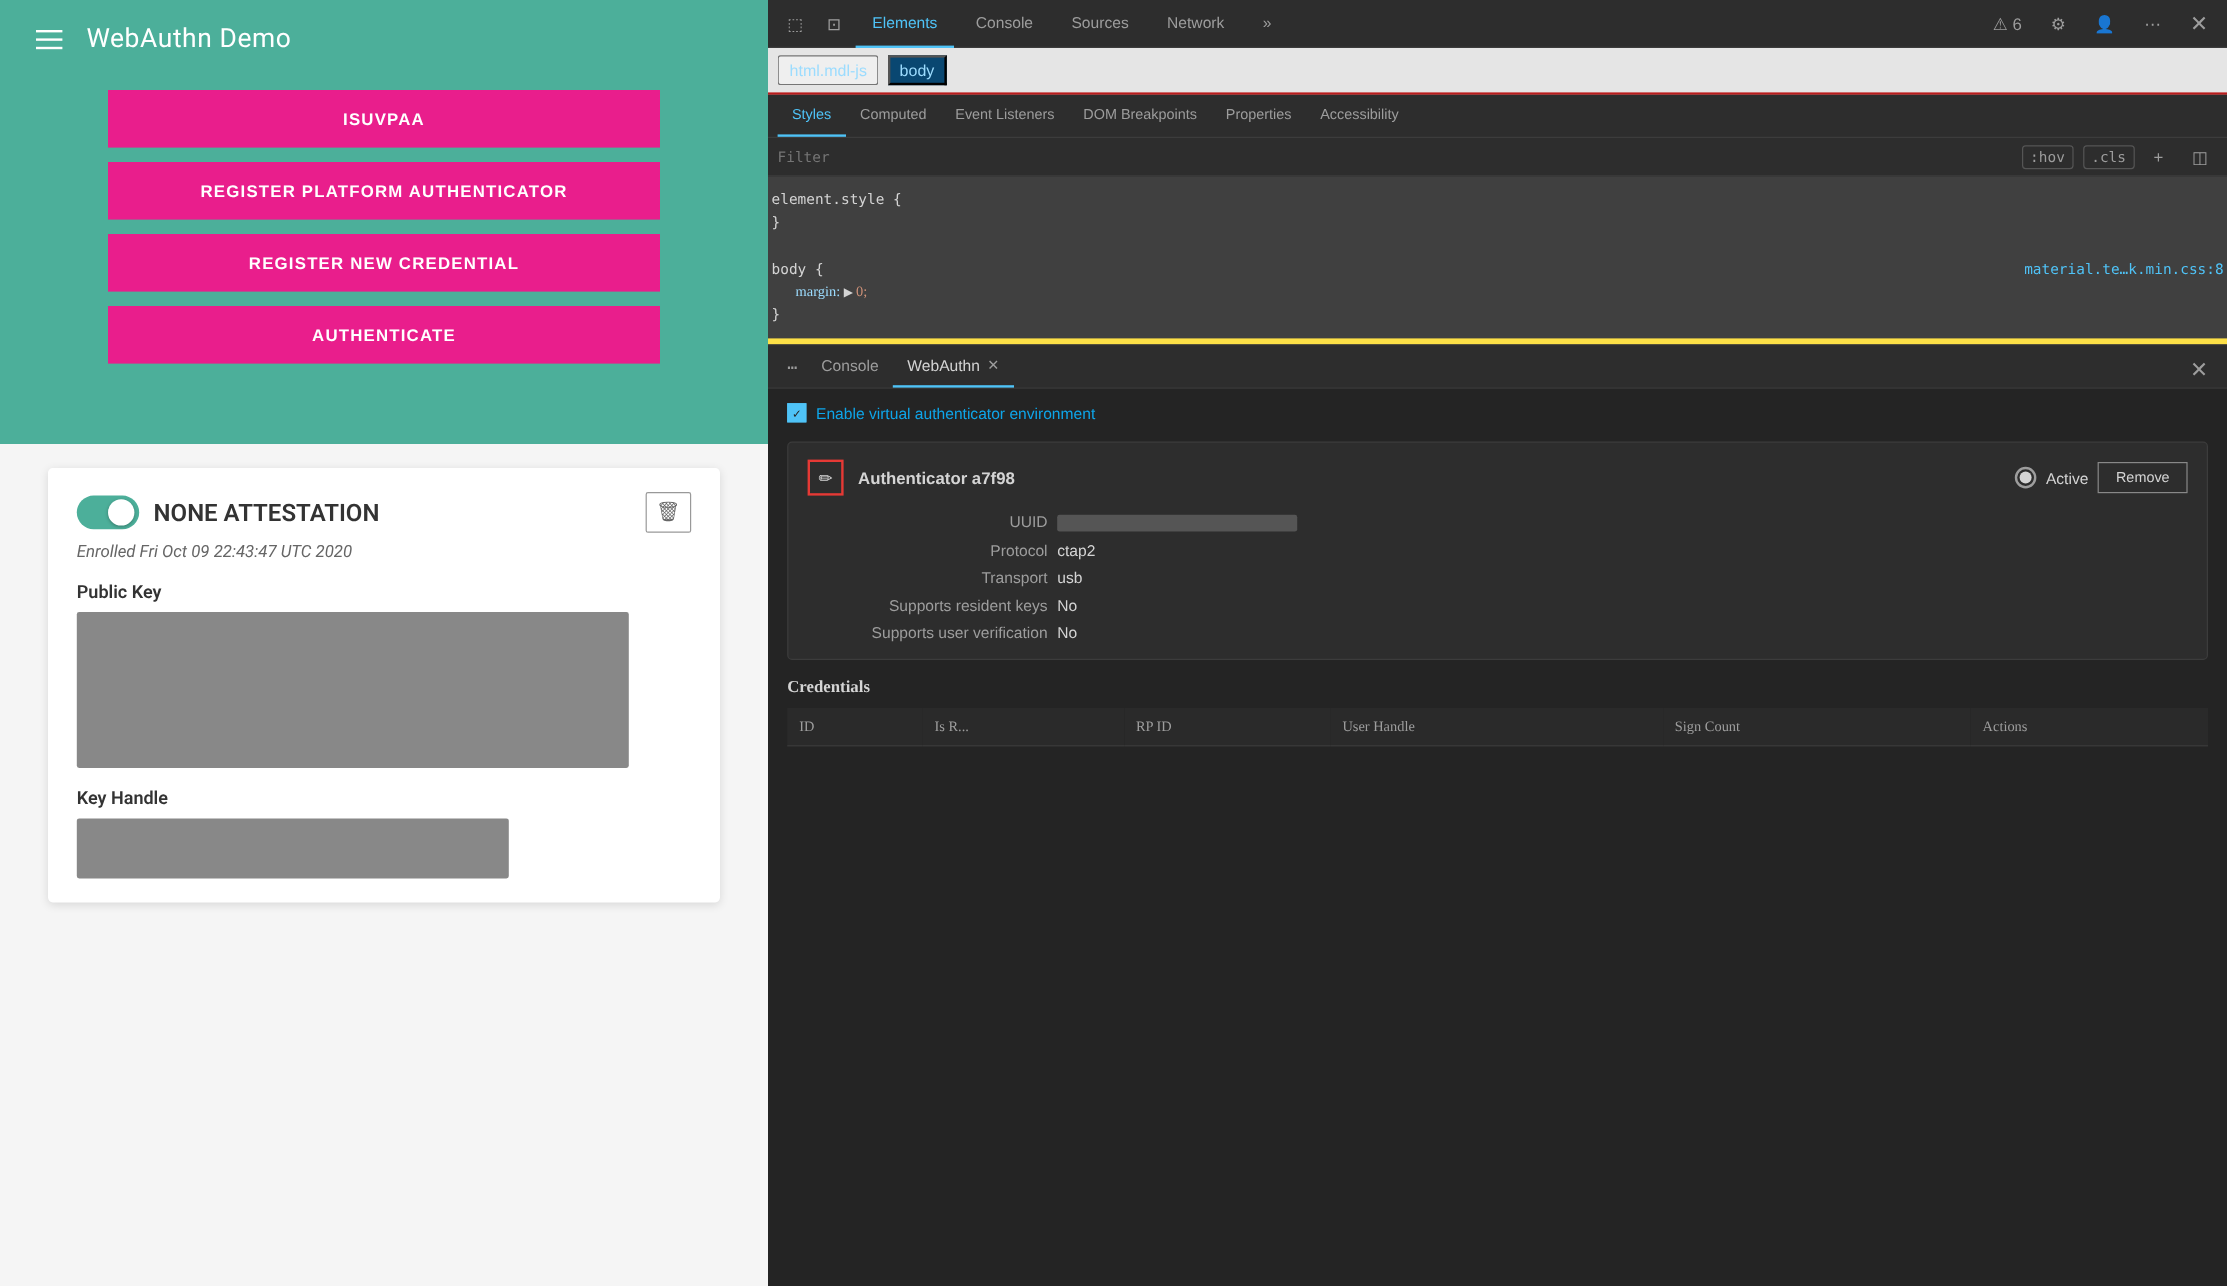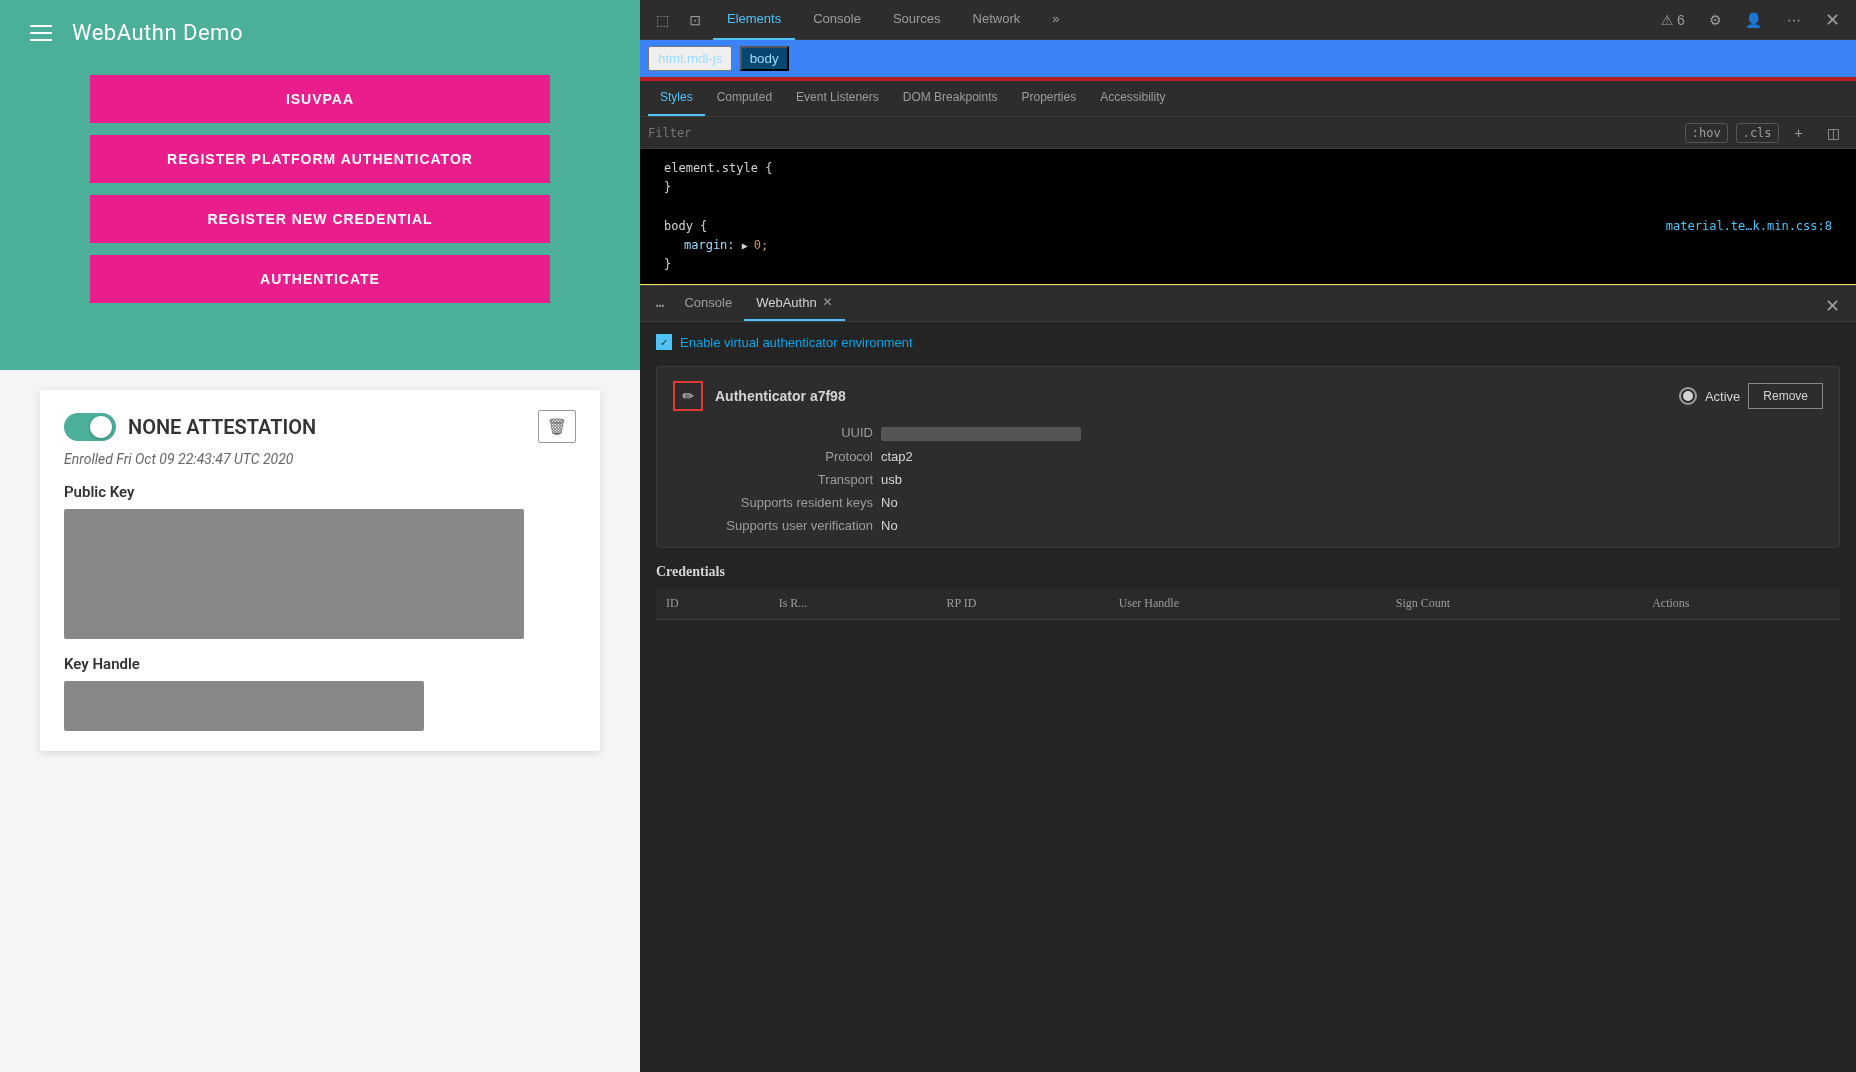--- a/index.html
+++ b/index.html
@@ -261,33 +261,33 @@
       color: #9d9d9d;
       font-size: 12px;
       cursor: pointer;
       padding: 2px 6px;
       border: 1px solid #555;
       border-radius: 3px;
     }
 
     
     .css-area {
-      padding: 10px 24px;
+      padding: 10px 3px;
       font-size: 12px;
       line-height: 1.6;
-      background: #000000;
-      border-bottom: 1px solid #fde047;
+      background: #404040;
+      border-bottom: 5px solid #fde047;
     }
     .css-selector { color: #d4d4d4; }
     .css-brace { color: #d4d4d4; }
     .css-prop { color: #9cdcfe; }
     .css-val { color: #ce9178; }
     .css-link { color: #4FC3F7; text-decoration: none; cursor: pointer; }
     .css-triangle { color: #d4d4d4; font-size: 10px; }
-    .css-indent { padding-left: 20px; }
+    .css-indent { padding-left: 20px; font-family: Liberation Serif, serif; }
 
     
     .webauthn-tabs {
       display: flex;
       background: #2d2d2d;
       border-bottom: 1px solid #3c3c3c;
       padding: 0 8px;
       height: 36px;
       align-items: flex-end;
     }
@@ -481,23 +481,23 @@
       color: #9d9d9d;
       font-weight: 400;
       text-align: left;
       padding: 8px 10px;
       border-bottom: 1px solid #3c3c3c;
       background: #2a2a2a;
     }
 
     
     .elements-tag-row {
-      background: #3b82f6;
+      background: #e5e5e5;
       padding: 6px 8px;
-      border-bottom: 4px solid #b91c1c;
+      border-bottom: 2px solid #b91c1c;
       font-size: 12px;
     }
     .elem-tag { color: #9cdcfe; cursor: pointer; padding: 3px 8px; }
     .elem-tag.active { background: #094771; color: #9cdcfe; }
 
     .separator-line {
       height: 1px;
       background: #3c3c3c;
       margin: 0;
     }

